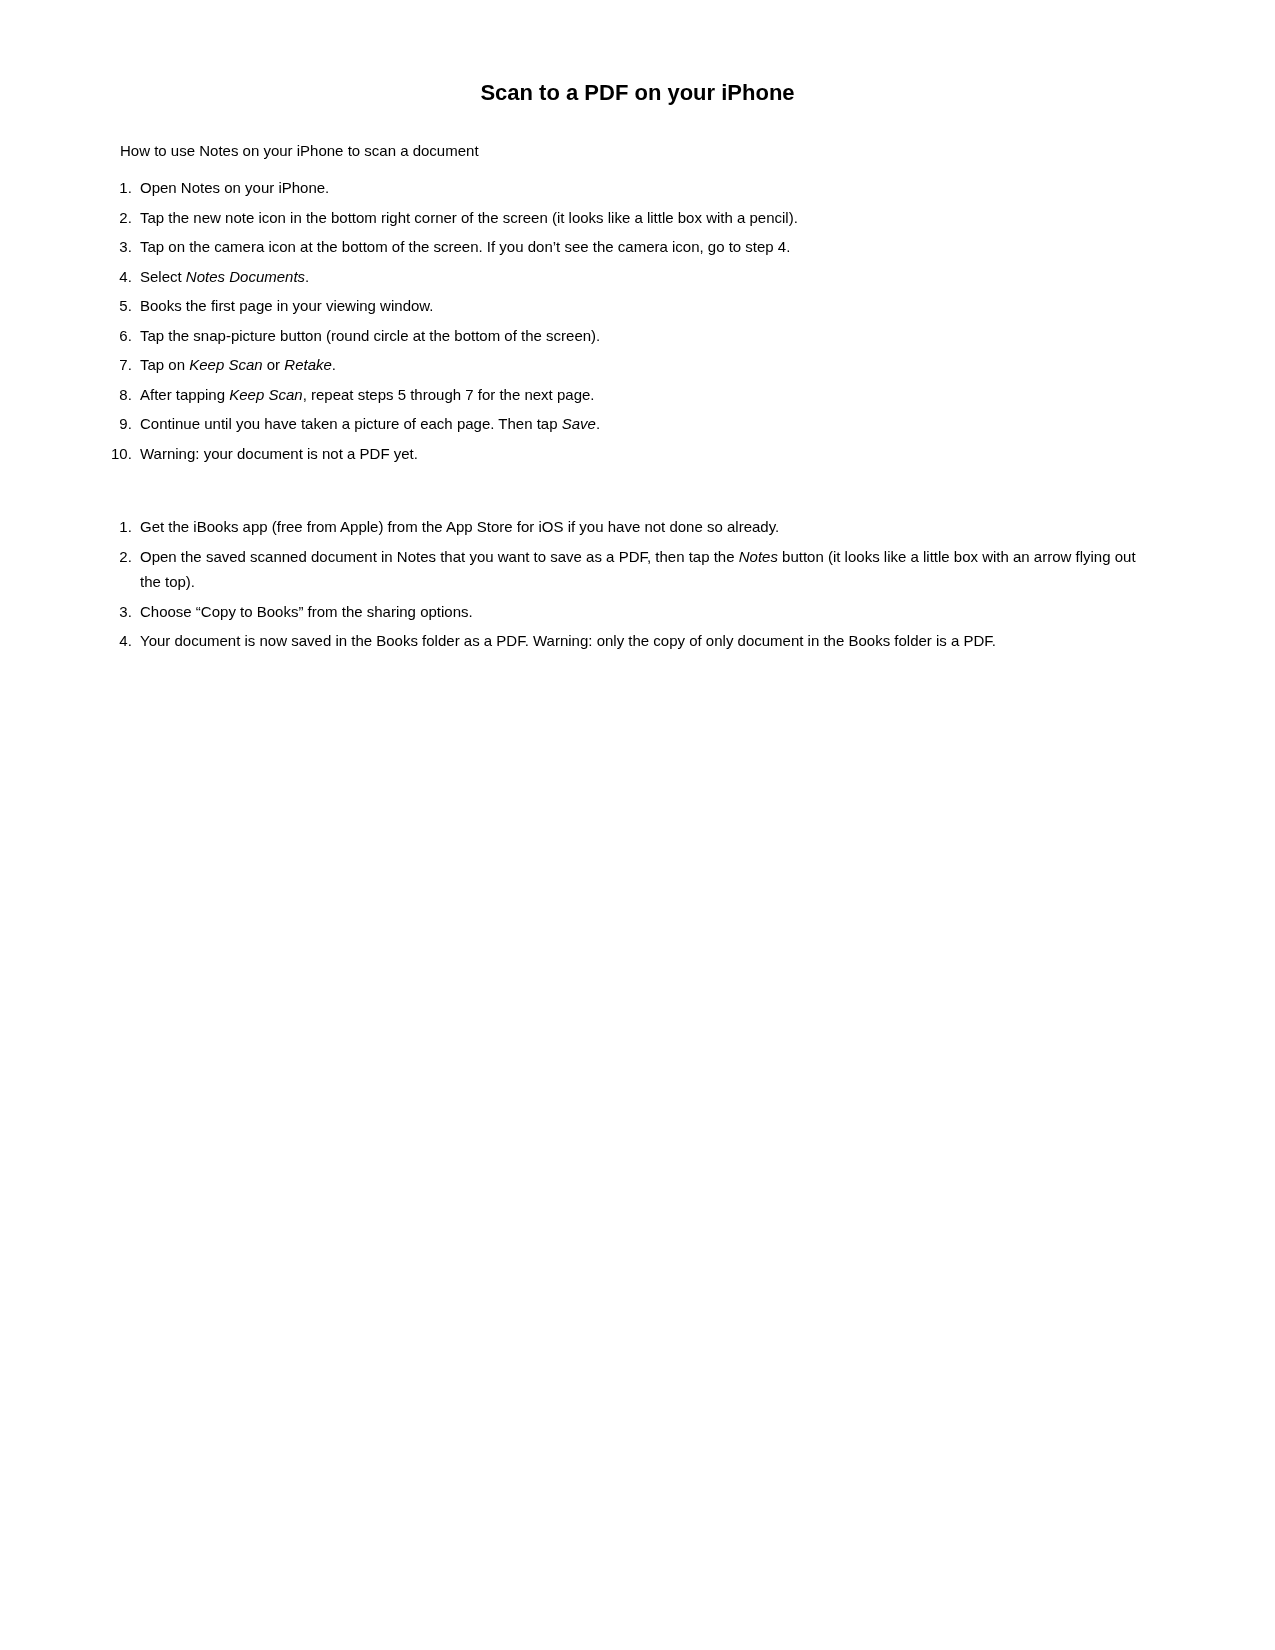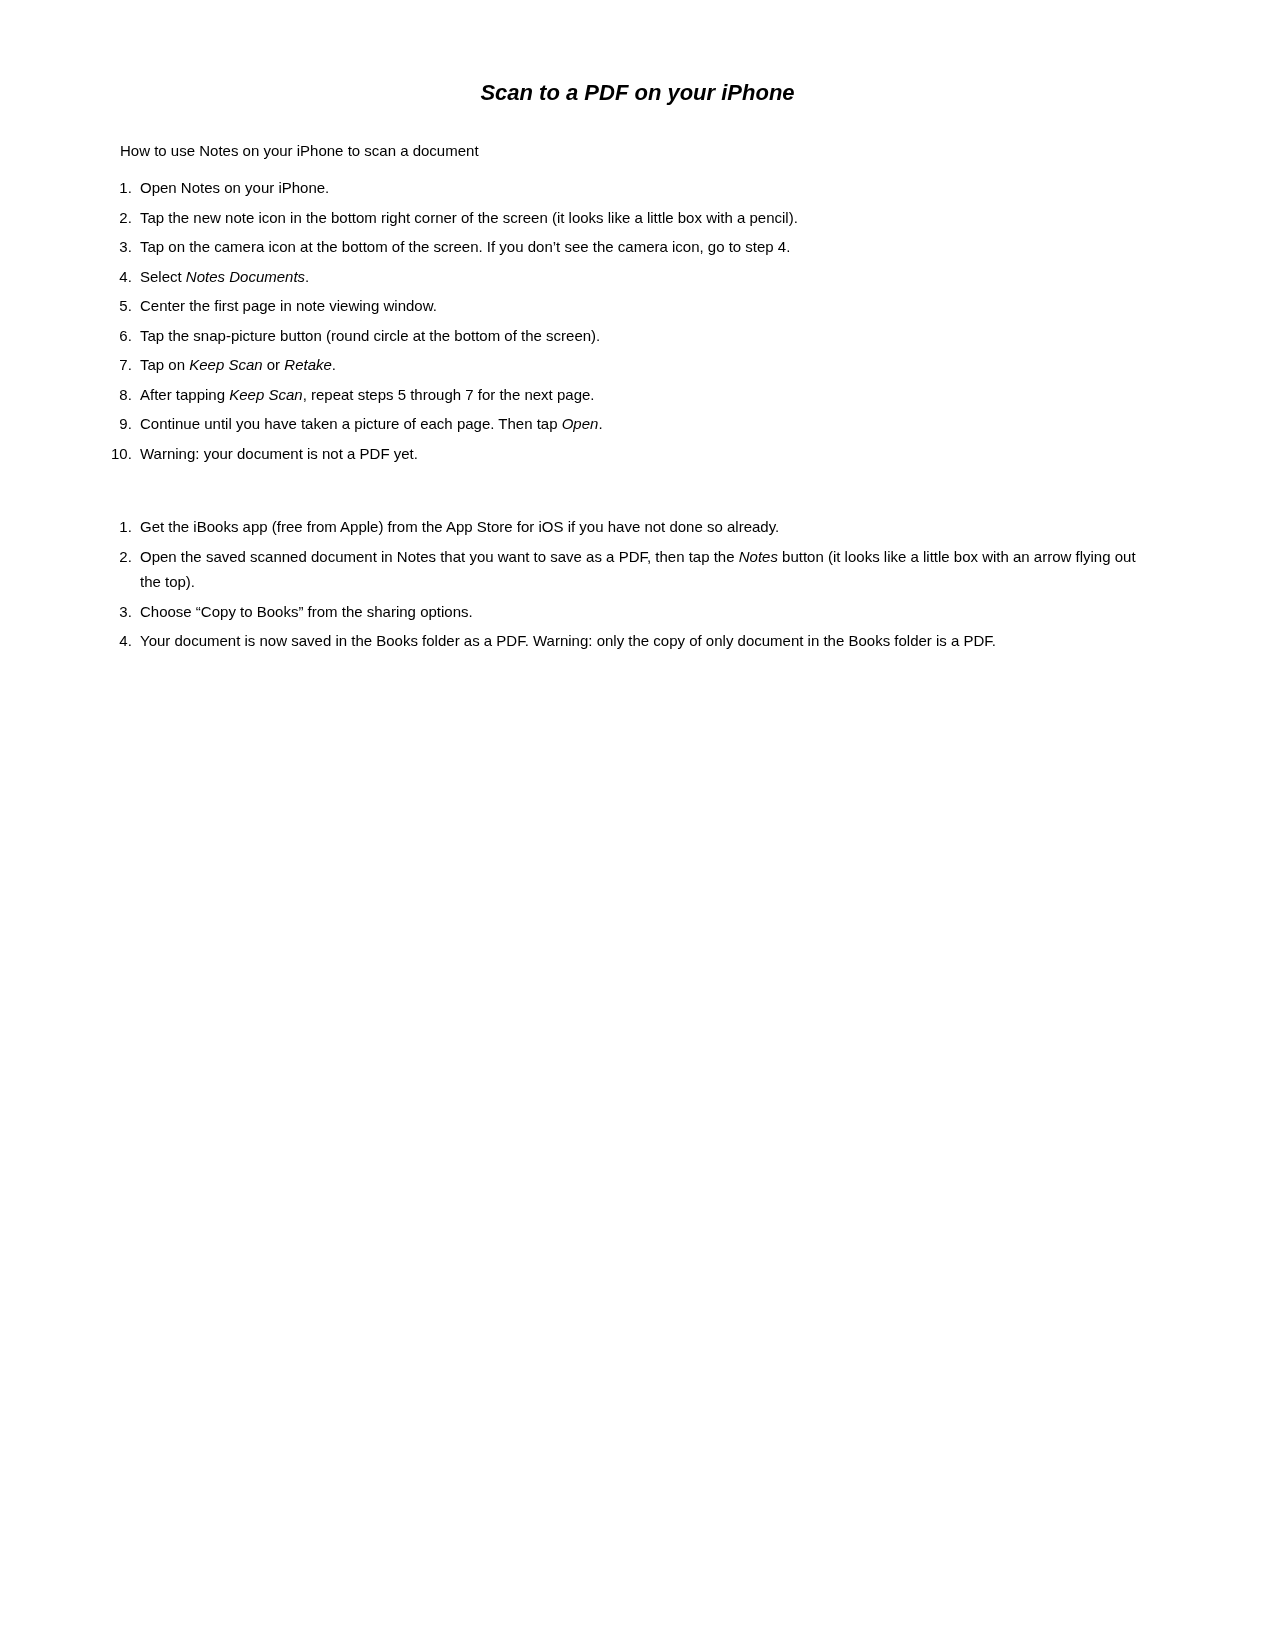--- a/index.html
+++ b/index.html
@@ -16,21 +16,20 @@
       width: 1275px;
       min-height: 1650px;
       padding: 80px 120px;
     }
 
     .page-title {
       text-align: center;
       font-size: 22px;
       font-weight: bold;
       margin-bottom: 36px;
-      font-style: italic;
     }
 
     .section-heading {
       font-size: 15px;
       font-weight: normal;
       margin-bottom: 16px;
     }
 
     .section {
       margin-bottom: 48px;
@@ -55,25 +54,25 @@
 
 <h1 class="page-title">Scan to a PDF on your iPhone</h1>
 
 <div class="section">
   <p class="section-heading">How to use Notes on your iPhone to scan a document</p>
   <ol id="section1-list">
       <li>Open Notes on your iPhone.</li>
       <li>Tap the new note icon in the bottom right corner of the screen (it looks like a little box with a pencil).</li>
       <li>Tap on the camera icon at the bottom of the screen. If you don’t see the camera icon, go to step 4.</li>
       <li>Select <em>Notes Documents</em>.</li>
-      <li>Center the first page in note viewing window.</li>
+      <li>Books the first page in your viewing window.</li>
       <li>Tap the snap-picture button (round circle at the bottom of the screen).</li>
       <li>Tap on <em>Keep Scan</em> or <em>Retake</em>.</li>
       <li>After tapping <em>Keep Scan</em>, repeat steps 5 through 7 for the next page.</li>
-      <li>Continue until you have taken a picture of each page. Then tap <em>Open</em>.</li>
+      <li>Continue until you have taken a picture of each page. Then tap <em>Save</em>.</li>
       <li>Warning: your document is not a PDF yet.</li>
     </ol>
 </div>
 
 <div class="section">
   <ol id="section2-list">
       <li>Get the iBooks app (free from Apple) from the App Store for iOS if you have not done so already.</li>
       <li>Open the saved scanned document in Notes that you want to save as a PDF, then tap the <em>Notes</em> button (it looks like a little box with an arrow flying out the top).</li>
       <li>Choose “Copy to Books” from the sharing options.</li>
       <li>Your document is now saved in the Books folder as a PDF. Warning: only the copy of only document in the Books folder is a PDF.</li>

